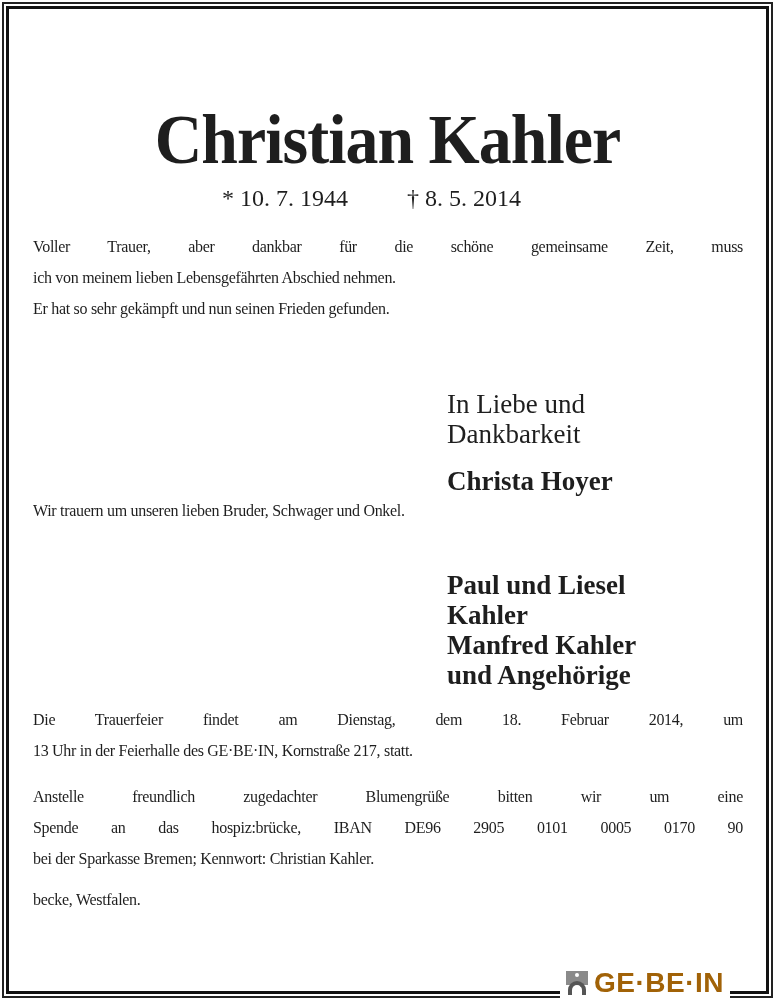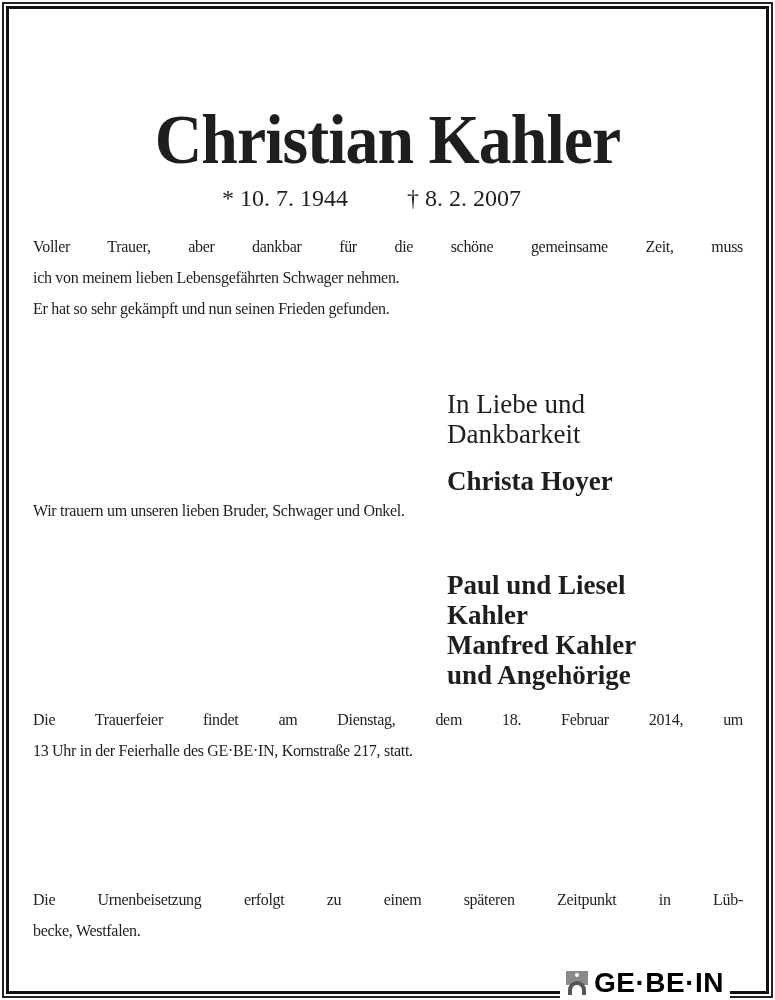--- a/index.html
+++ b/index.html
@@ -26,38 +26,38 @@
   .bold { font-weight:bold; }
   .logo { position:absolute; left:560px; top:967px; height:32px; background:#fff;
           display:flex; align-items:center; padding:0 6px 0 6px; }
   .logo-mark { width:22px; height:24px; position:relative; margin-right:6px; }
   .logo-mark .sq { position:absolute; left:0; top:0; width:22px; height:14px; background:#8a8a8a; }
   .logo-mark .fig { position:absolute; left:9px; top:2px; width:4px; height:4px; border-radius:50%; background:#fff; }
   .logo-mark .legs { position:absolute; left:2px; top:10px; width:18px; height:14px;
                      border-left:4px solid #555; border-right:4px solid #555; border-top:4px solid #555;
                      border-radius:10px 10px 0 0; box-sizing:border-box; }
   .logo-text { font-family:"Liberation Sans", "DejaVu Sans", sans-serif; font-weight:bold;
-               font-size:28px; color:#000000; letter-spacing:0.5px; }
+               font-size:28px; color:#a16207; letter-spacing:0.5px; }
 </style>
 </head>
 <body>
 
 <div class="frame-outer"></div>
 <div class="frame-inner"></div>
 
 <div class="content">
   <div class="name">Christian Kahler</div>
   <div class="dates">
     <span class="birth">* 10. 7. 1944</span>
-    <span class="death">† 8. 2. 2007</span>
+    <span class="death">† 8. 5. 2014</span>
   </div>
 
   <div class="para justify" style="top:229px;">
     <span>Voller Trauer, aber dankbar für die schöne gemeinsame Zeit, muss</span>
-    <span class="last">ich von meinem lieben Lebensgefährten Schwager nehmen.</span>
+    <span class="last">ich von meinem lieben Lebensgefährten Abschied nehmen.</span>
     <span class="last">Er hat so sehr gekämpft und nun seinen Frieden gefunden.</span>
   </div>
 
   <div class="sig" style="top:387px;">
     <div>In Liebe und Dankbarkeit</div>
     <div class="bold" style="margin-top:17px;">Christa Hoyer</div>
   </div>
 
   <div class="para" style="top:493px;">
     <span>Wir trauern um unseren lieben Bruder, Schwager und Onkel.</span>
@@ -67,23 +67,27 @@
     <div>Paul und Liesel Kahler</div>
     <div>Manfred Kahler</div>
     <div>und Angehörige</div>
   </div>
 
   <div class="para justify" style="top:702px;">
     <span>Die Trauerfeier findet am Dienstag, dem 18. Februar 2014, um</span>
     <span class="last">13 Uhr in der Feierhalle des GE·BE·IN, Kornstraße 217, statt.</span>
   </div>
 
+  <div class="para justify" style="top:779px;">
+    <span>Anstelle freundlich zugedachter Blumengrüße bitten wir um eine</span>
+    <span>Spende an das hospiz:brücke, IBAN DE96 2905 0101 0005 0170 90</span>
+    <span class="last">bei der Sparkasse Bremen; Kennwort: Christian Kahler.</span>
+  </div>
 
   <div class="para justify" style="top:882px;">
-    <span>Die Urnenbeisetzung erfolgt zu einem späteren Zeitpunkt in Lüb-</span>
     <span class="last">becke, Westfalen.</span>
   </div>
 </div>
 
 <div class="logo">
   <div class="logo-mark">
     <div class="sq"></div>
     <div class="legs"></div>
     <div class="fig"></div>
   </div>

